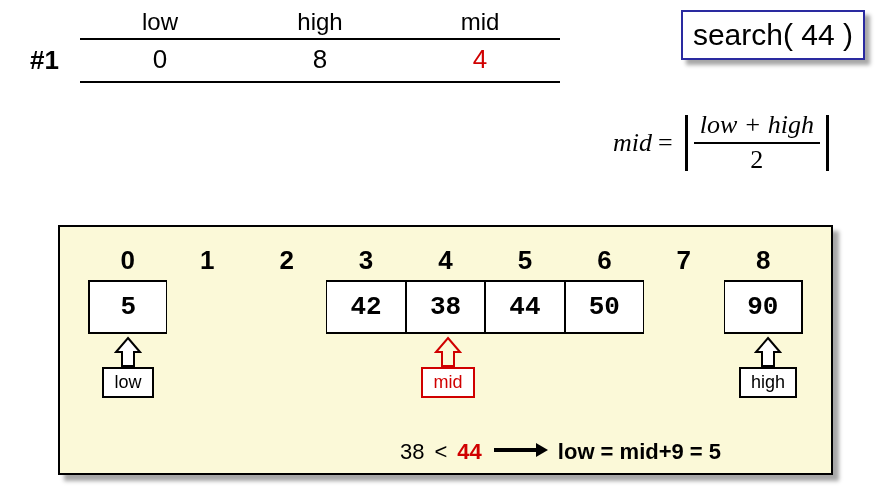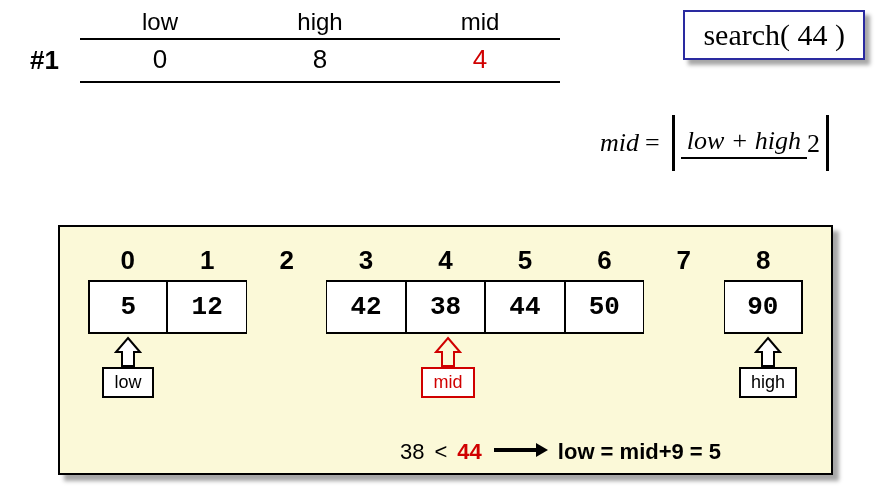--- a/index.html
+++ b/index.html
@@ -53,23 +53,23 @@
   .bold { font-weight: bold; }
 
   
   .badge {
     position: absolute;
     right: 24px;
     top: 10px;
     border: 2px solid #2a2aa0;
     background: #fff;
     box-shadow: 5px 5px 4px rgba(0,0,0,0.35);
-    padding: 6px 18px;
+    padding: 6px 10px;
     font-size: 30px;
-    font-family: Liberation Serif, serif;
+    font-family: Liberation Sans, sans-serif;
   }
 
   
   .formula {
     position: absolute;
     right: 60px;
     top: 115px;
     font-family: "Times New Roman", serif;
     font-style: italic;
     font-size: 26px;
@@ -80,21 +80,21 @@
     display: inline-flex;
     align-items: center;
     border-left: 3px solid #000;
     border-right: 3px solid #000;
     padding: 2px 6px;
     margin-left: 6px;
     height: 56px;
   }
   .frac {
     display: inline-flex;
-    flex-direction: row;
+    flex-direction: column;
     align-items: center;
     line-height: 1.1;
   }
   .frac .num { border-bottom: 2px solid #000; padding: 0 6px 2px; }
   .frac .den { padding-top: 2px; font-style: normal; }
 
   
   .panel {
     position: absolute;
     left: 58px;
@@ -211,21 +211,20 @@
 </div>
 
 <div class="panel">
   <div class="arr">
     <div class="arr-col">
         <div class="arr-idx">0</div>
         <div class="arr-val">5</div>
       </div>
     <div class="arr-col">
         <div class="arr-idx">1</div>
-        <div class="arr-val">12</div>
       </div>
     <div class="arr-col">
         <div class="arr-idx">2</div>
       </div>
     <div class="arr-col">
         <div class="arr-idx">3</div>
         <div class="arr-val">42</div>
       </div>
     <div class="arr-col">
         <div class="arr-idx">4</div>

